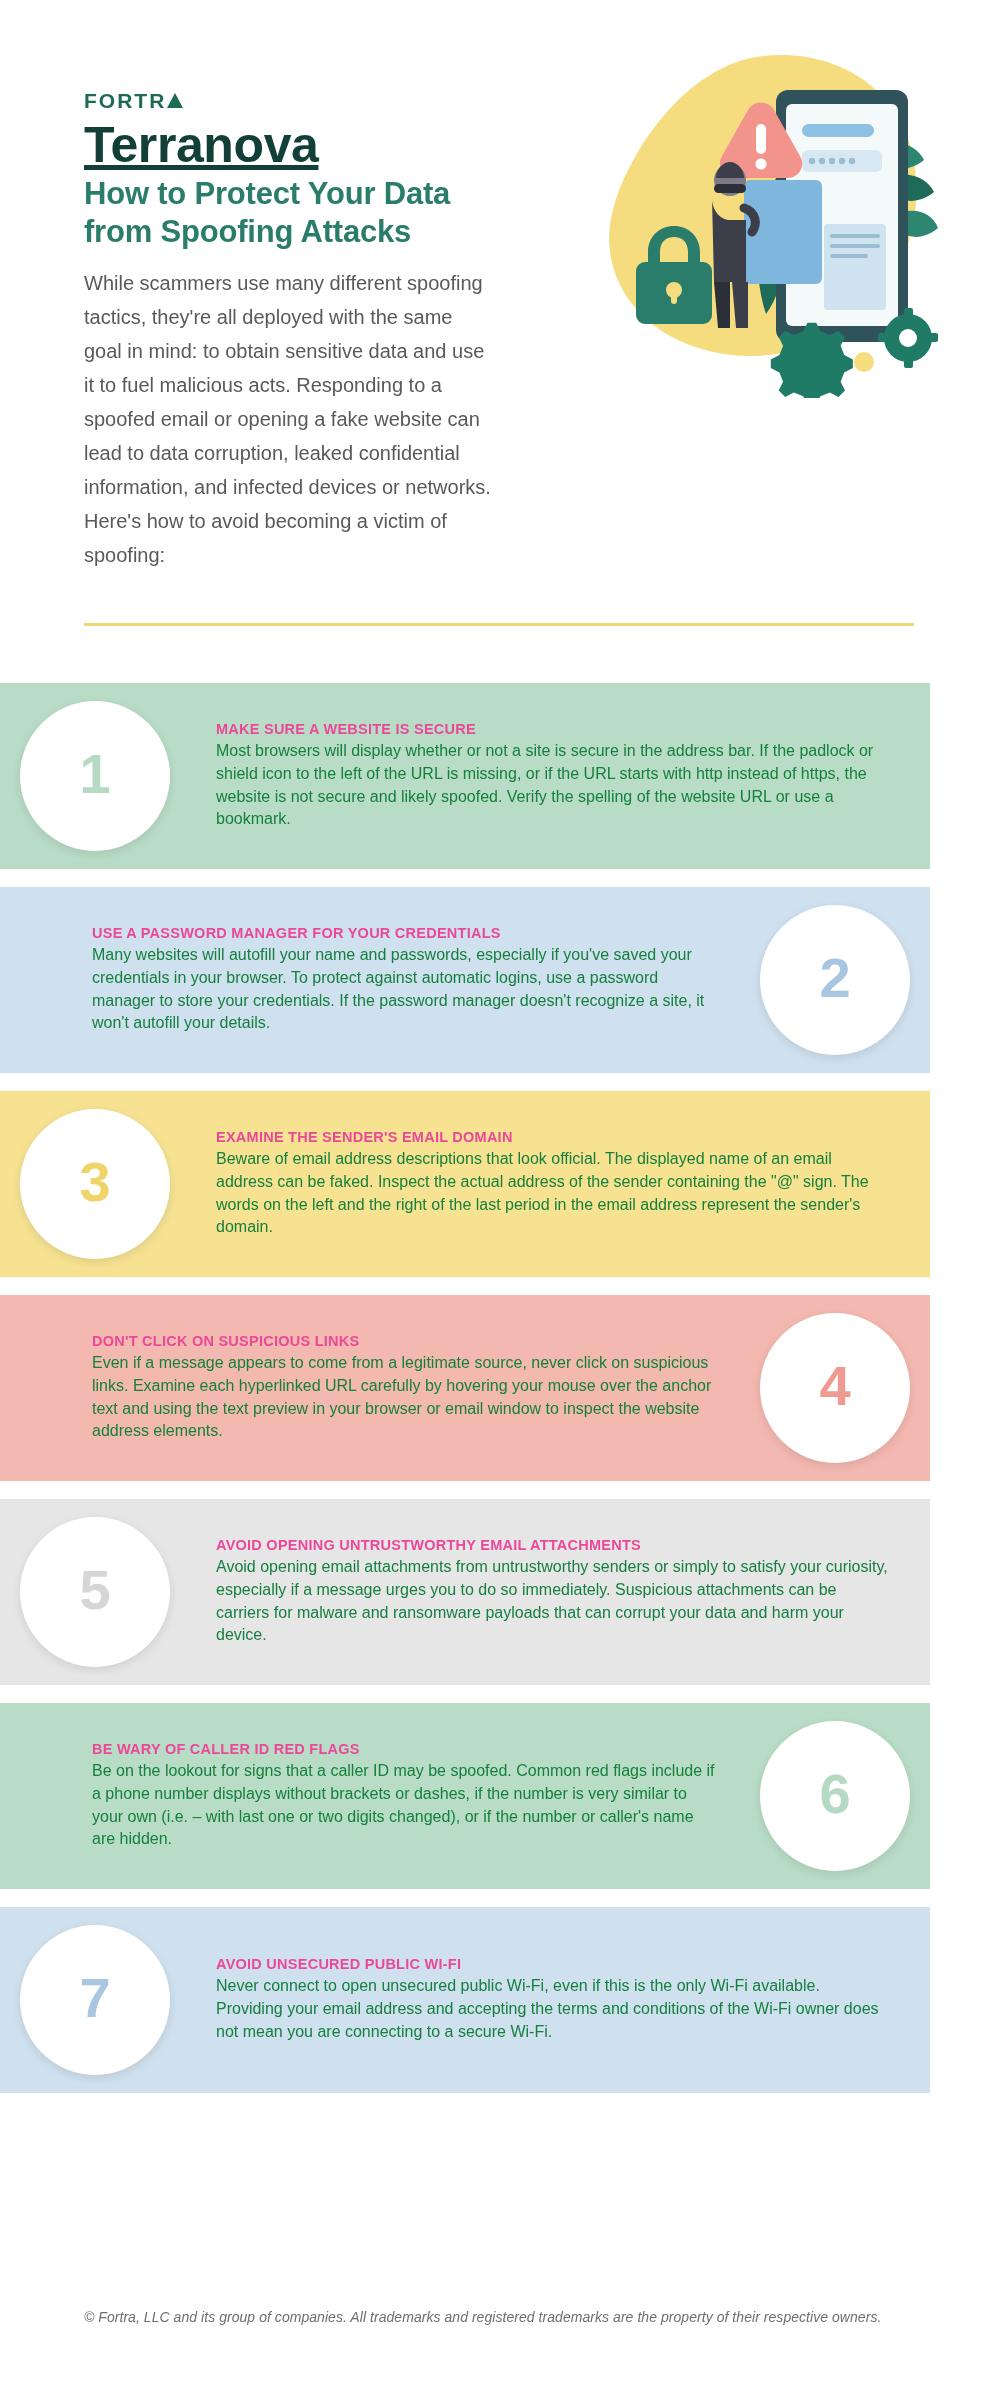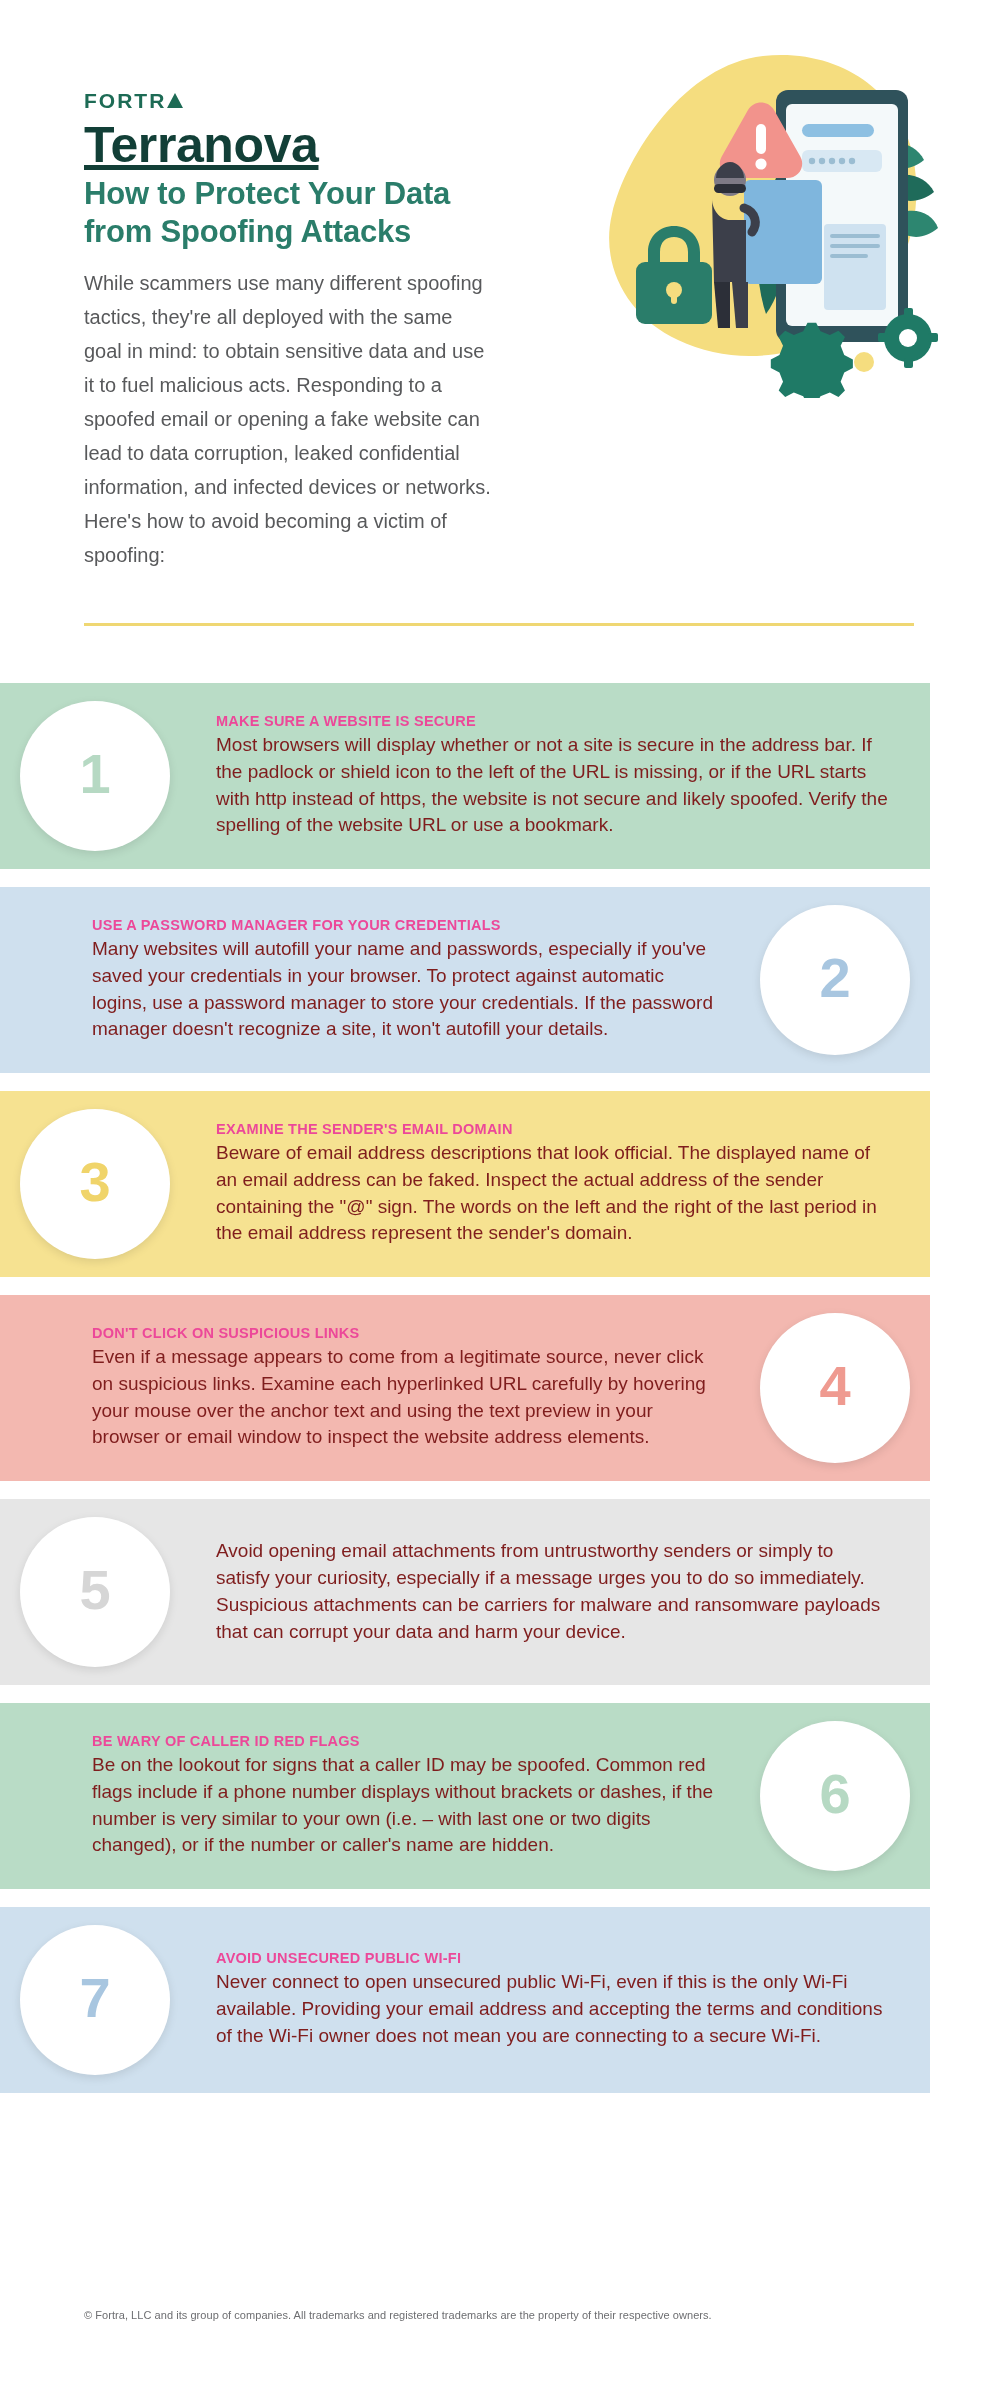--- a/index.html
+++ b/index.html
@@ -148,42 +148,43 @@
   }
   .step-head {
     font-size: 14.5px;
     font-weight: 700;
     color: #ec4899;
     letter-spacing: 0.25px;
     margin-bottom: 3px;
     text-transform: uppercase;
   }
   .step-body {
-    font-size: 19px;
+    font-size: 16px;
     line-height: 1.42;
-    color: #7f1d1d;
+    color: #15803d;
   }
 
   
   .step.numleft .circle { left: 20px; }
   .step.numleft .content { margin-left: 216px; margin-right: 40px; }
   
   .step.numright .circle { right: 20px; }
   .step.numright .content { margin-left: 92px; margin-right: 210px; }
 
   
   .footer {
     position: absolute;
     left: 84px;
     top: 2308px;
     width: 830px;
-    font-size: 11px;
+    font-size: 14px;
     color: #6d6e71;
     letter-spacing: 0.05px;
     line-height: 1.4;
+    font-style: italic;
   }
 </style>
 </head>
 <body>
 
 <div class="page">
 
   <div class="brand">
     <div class="brand-fortra">
       <span>FORTR</span>
@@ -338,20 +339,21 @@
         <div class="step-body">Even if a message appears to come from a legitimate source, never click on suspicious links. Examine each hyperlinked URL carefully by hovering your mouse over the anchor text and using the text preview in your browser or email window to inspect the website address elements.</div>
       </div>
     </div>
 
     <div class="step numleft">
       <div class="band" style="background: rgb(230, 230, 230);"></div>
       <div class="circle">
         <span class="num" style="color: rgb(214, 214, 214);">5</span>
       </div>
       <div class="content">
+        <div class="step-head">AVOID OPENING UNTRUSTWORTHY EMAIL ATTACHMENTS</div>
         <div class="step-body">Avoid opening email attachments from untrustworthy senders or simply to satisfy your curiosity, especially if a message urges you to do so immediately. Suspicious attachments can be carriers for malware and ransomware payloads that can corrupt your data and harm your device.</div>
       </div>
     </div>
 
     <div class="step numright">
       <div class="band" style="background: rgb(185, 220, 198);"></div>
       <div class="circle">
         <span class="num" style="color: rgb(182, 217, 195);">6</span>
       </div>
       <div class="content">

